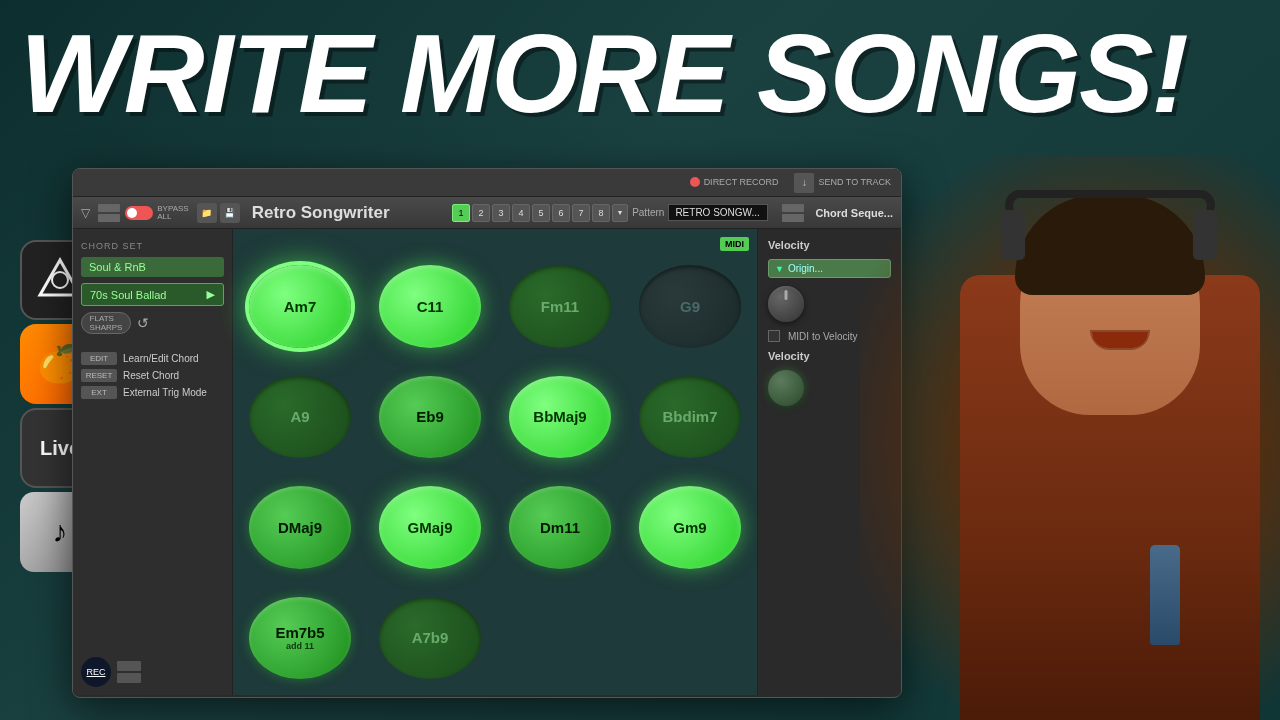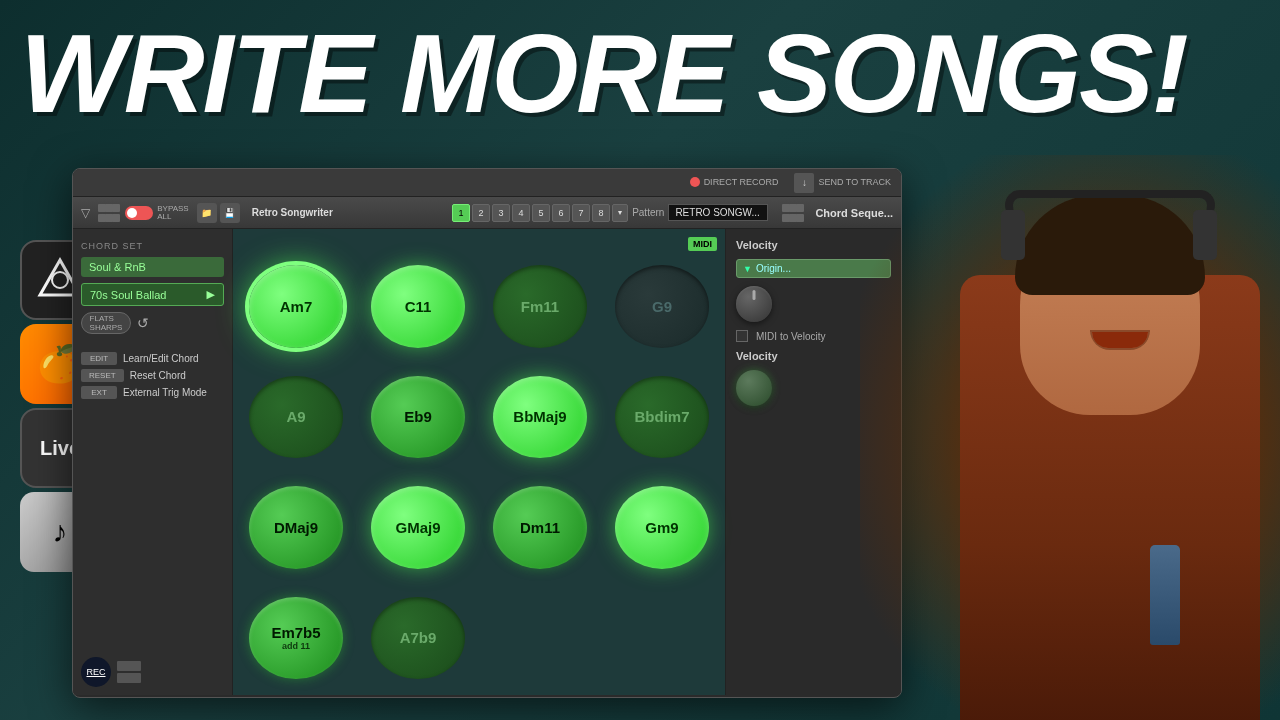--- a/index.html
+++ b/index.html
@@ -84,21 +84,21 @@
       background: #555;
       border-radius: 3px;
       display: flex;
       align-items: center;
       justify-content: center;
       font-size: 9px;
       color: #aaa;
     }
 
     .plugin-name {
-      font-size: 10px;
+      font-size: 17px;
       color: #ddd;
       font-weight: bold;
       margin-left: 4px;
     }
 
     .bypass-toggle {
       display: flex;
       align-items: center;
       gap: 4px;
     }
@@ -318,21 +318,21 @@
       line-height: 1;
     }
     .chord-sub {
       font-size: 9px;
       opacity: 0.8;
       margin-top: 1px;
     }
 
     
     .right-panel {
-      width: 176px;
+      width: 144px;
       background: #2a2a2a;
       border-left: 1px solid #222;
       padding: 10px;
       display: flex;
       flex-direction: column;
       gap: 8px;
     }
 
     .panel-section-label {
       font-size: 11px;
@@ -614,21 +614,21 @@
         </div>
         <span style="font-size:14px;color:#aaa;">↺</span>
       </div>
 
       <div class="sidebar-btns">
         <div class="sidebar-btn-row">
           <div style="background:#555;color:#bbb;font-size:8px;padding:2px 4px;border-radius:2px;min-width:36px;text-align:center;">EDIT</div>
           <span style="font-size:10px;color:#ccc;">Learn/Edit Chord</span>
         </div>
         <div class="sidebar-btn-row">
-          <div style="background:#555;color:#bbb;font-size:8px;padding:2px 8px;border-radius:2px;min-width:36px;text-align:center;">RESET</div>
+          <div style="background:#555;color:#bbb;font-size:8px;padding:2px 1px;border-radius:2px;min-width:36px;text-align:center;">RESET</div>
           <span style="font-size:10px;color:#ccc;">Reset Chord</span>
         </div>
         <div class="sidebar-btn-row">
           <div style="background:#555;color:#bbb;font-size:8px;padding:2px 4px;border-radius:2px;min-width:36px;text-align:center;">EXT</div>
           <span style="font-size:10px;color:#ccc;">External Trig Mode</span>
         </div>
       </div>
 
       <div style="margin-top:auto;display:flex;gap:6px;align-items:center;">
         <div style="width:30px;height:30px;background:#0f172a;border-radius:50%;display:flex;align-items:center;justify-content:center;font-size:9px;color:white;cursor:pointer;text-decoration:underline;">REC</div>

